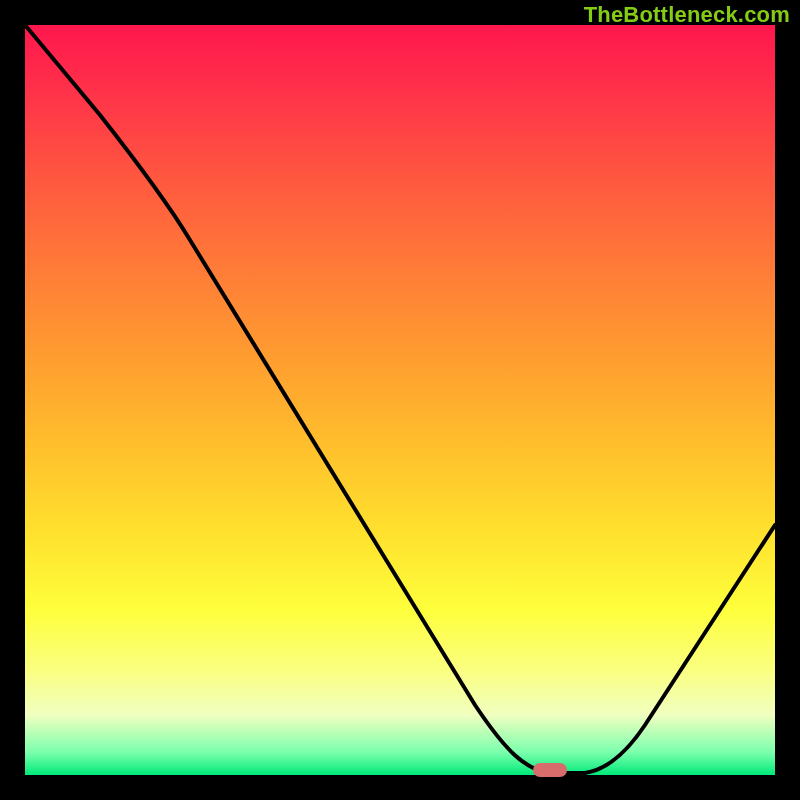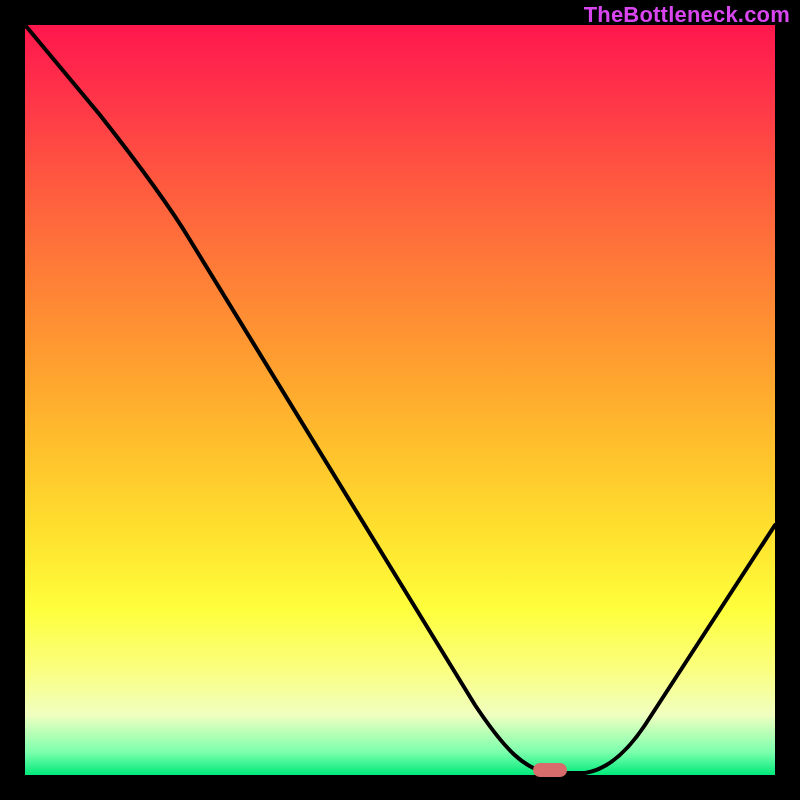--- a/index.html
+++ b/index.html
@@ -32,21 +32,21 @@
       #00e97a 100%
     );
     box-sizing: border-box;
   }
   .watermark {
     position: absolute;
     top: 2px;
     right: 10px;
     font-size: 22px;
     font-weight: 600;
-    color: #d946ef;
+    color: #84cc16;
     letter-spacing: 0.2px;
   }
   svg.curve {
     position: absolute;
     left: 25px;
     top: 25px;
     width: 750px;
     height: 750px;
   }
   .marker {

